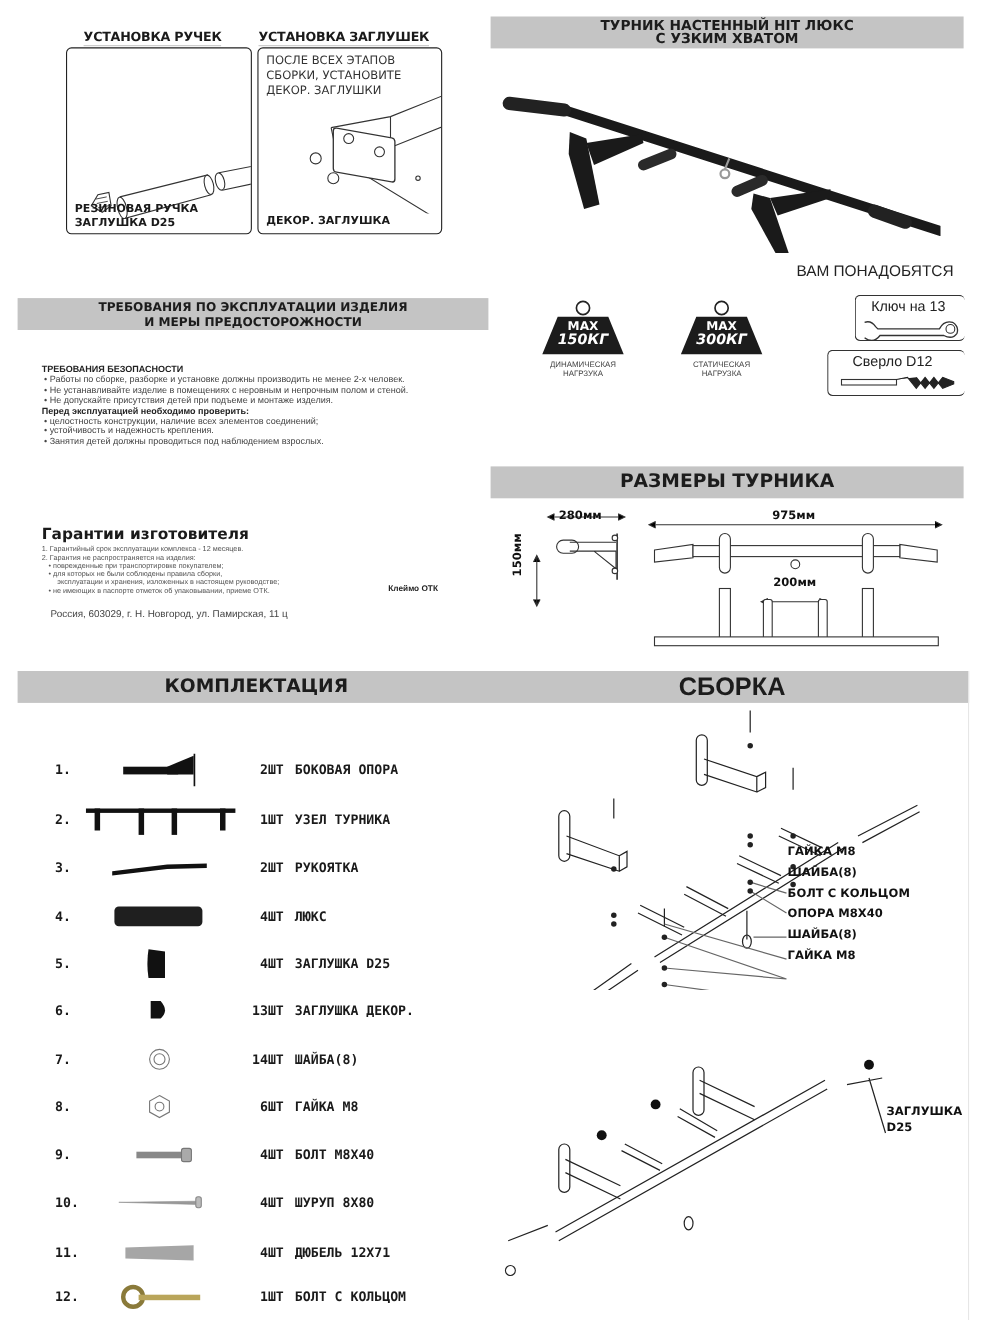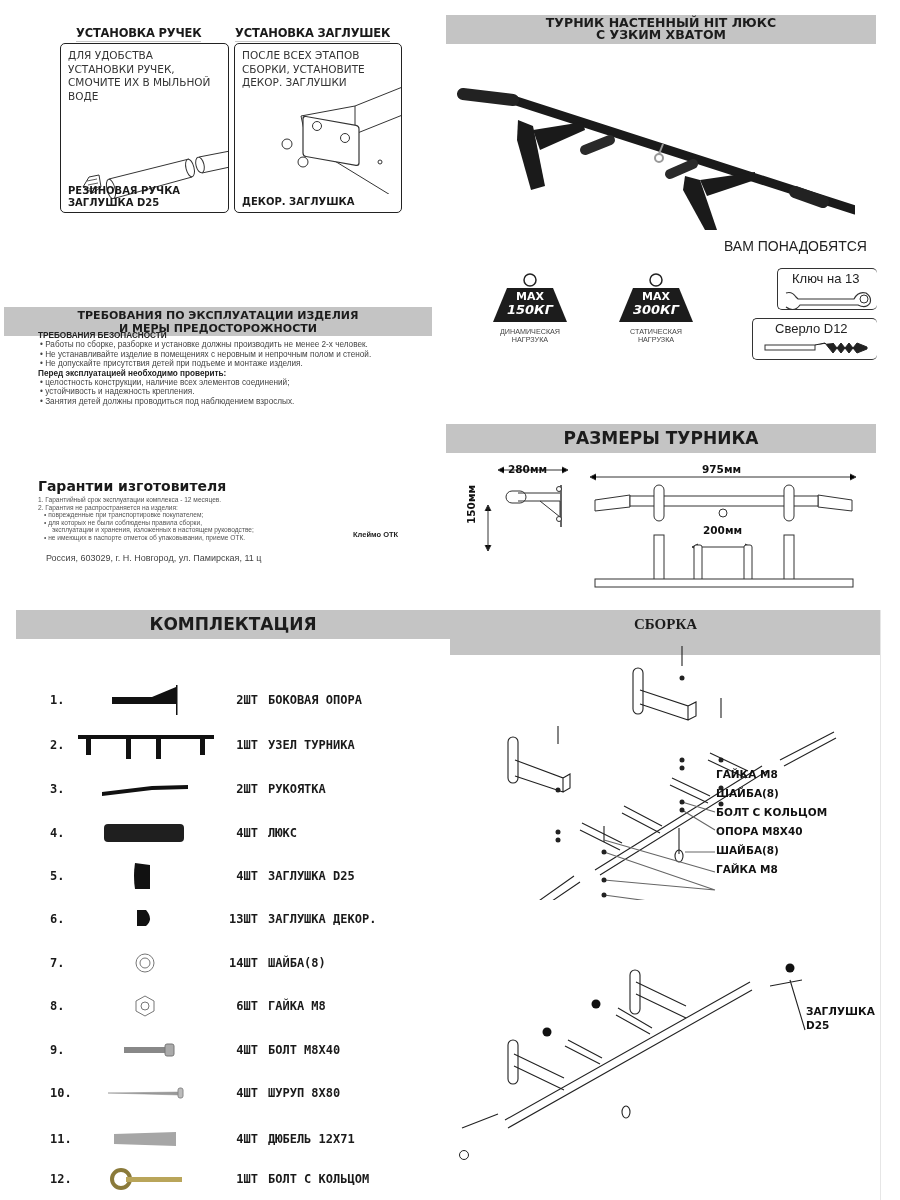--- a/index.html
+++ b/index.html
@@ -38,26 +38,20 @@
   .tool-label { position: absolute; font-size: 13px; color: #222; }
 
   .lbl { position: absolute; font-size: 10.5px; font-weight: bold; font-family: "DejaVu Sans", sans-serif; color: #111; }
   .dim { position: absolute; font-size: 10.5px; font-weight: bold; font-family: "DejaVu Sans", sans-serif; color: #111; }
 </style>
 </head>
 <body>
 
 <div class="inst-title" style="left:76px;top:26px;">УСТАНОВКА РУЧЕК</div>
 <div class="inst-box" style="left:60px;top:43px;width:169px;height:170px;">
-  <div class="inst-text" style="left:7px;top:5px;">
-    <div>ДЛЯ УДОБСТВА</div>
-    <div>УСТАНОВКИ РУЧЕК,</div>
-    <div>СМОЧИТЕ ИХ В МЫЛЬНОЙ</div>
-    <div>ВОДЕ</div>
-  </div>
   <svg class="abs" style="left:0;top:55px;" width="169" height="100">
     <path d="M22 88 l6 -10 l10 -2 l2 12 l-8 6 z" fill="#fff" stroke="#333" stroke-width="1"></path>
     <path d="M26 82 l10 -2 M27 86 l10 -2 M28 90 l10 -2" stroke="#333" stroke-width="0.8"></path>
     <path d="M48 80 L128 60 M51 100 L131 78" stroke="#333" stroke-width="1" fill="none"></path>
     <ellipse cx="50" cy="90" rx="4" ry="10" transform="rotate(-14 50 90)" fill="#fff" stroke="#333"></ellipse>
     <ellipse cx="129" cy="69" rx="4" ry="9" transform="rotate(-14 129 69)" fill="#fff" stroke="#333"></ellipse>
     <path d="M138 58 L169 52 M141 74 L169 68" stroke="#333" stroke-width="1"></path>
     <ellipse cx="139" cy="66" rx="4" ry="8" transform="rotate(-14 139 66)" fill="#fff" stroke="#333"></ellipse>
   </svg>
   <div class="inst-foot" style="left:7px;top:141px;">
@@ -138,21 +132,21 @@
   </svg>
 </div>
 <div class="tool-box" style="left:752px;top:318px;width:125px;height:42px;">
   <div class="tool-label" style="left:22px;top:2px;">Сверло D12</div>
   <svg class="abs" style="left:10px;top:22px;" width="112" height="14">
     <rect x="2" y="4" width="50" height="5" fill="none" stroke="#333"></rect>
     <path d="M52 4 L62 2 L70 12 L78 2 L86 12 L94 2 L104 6 L104 8 L94 12 L86 2 L78 12 L70 2" fill="#222" stroke="#222"></path>
   </svg>
 </div>
 
-<div class="band" style="left:4px;top:271px;width:428px;height:29px;font-size:11px;line-height:13px;padding-top:2px;font-family:'DejaVu Sans',sans-serif;margin-top:36px;">
+<div class="band" style="left:16px;top:271px;width:428px;height:29px;font-size:11px;line-height:13px;padding-top:2px;font-family:'DejaVu Sans',sans-serif;">
   <div>ТРЕБОВАНИЯ ПО ЭКСПЛУАТАЦИИ ИЗДЕЛИЯ</div>
   <div>И МЕРЫ ПРЕДОСТОРОЖНОСТИ</div>
 </div>
 <div class="req">
   <div class="h">ТРЕБОВАНИЯ БЕЗОПАСНОСТИ</div>
   <div class="li">• <span>Работы по сборке, разборке и установке должны производить не менее 2-х человек.</span></div>
   <div class="li">• <span>Не устанавливайте изделие  в помещениях с неровным и непрочным полом и стеной.</span></div>
   <div class="li">• <span>Не допускайте присутствия детей при подъеме и монтаже изделия.</span></div>
   <div class="h">Перед эксплуатацией необходимо проверить:</div>
   <div class="li">• <span>целостность конструкции, наличие всех элементов соединений;</span></div>
@@ -308,21 +302,21 @@
       <span class="kit-num mono">12.</span>
       <span class="kit-img"><svg width="110" height="30">
           <circle cx="31" cy="15" r="9" fill="none" stroke="#8a7a3a" stroke-width="4"></circle>
           <rect x="36" y="13" width="56" height="5" fill="#b9a55a"></rect>
         </svg></span>
       <span class="kit-qty mono">1ШТ</span>
       <span class="kit-name mono">БОЛТ С КОЛЬЦОМ</span>
     </div>
   </div>
 
-<div class="band" style="left:450px;top:610px;width:431px;height:45px;font-size:15px;line-height:29px;font-family:Liberation Serif, serif;">СБОРКА</div>
+<div class="band" style="left:450px;top:610px;width:431px;height:29px;font-size:23px;line-height:29px;font-family:Liberation Sans, sans-serif;">СБОРКА</div>
 <div class="abs" style="left:880px;top:610px;width:1px;height:590px;background:#e6e6e6;"></div>
 
 <svg class="abs" style="left:450px;top:640px;" width="430" height="260">
   <g fill="none" stroke="#222" stroke-width="1.1">
 
     <rect x="183" y="28" width="10" height="46" rx="5"></rect>
     <path d="M190 50 L238 66 L238 80 L190 64 M238 66 L246 62 L246 76 L238 80"></path>
 
     <rect x="58" y="97" width="10" height="46" rx="5"></rect>
     <path d="M65 120 L113 138 L113 152 L65 136 M113 138 L120 134 L120 148 L113 152"></path>

